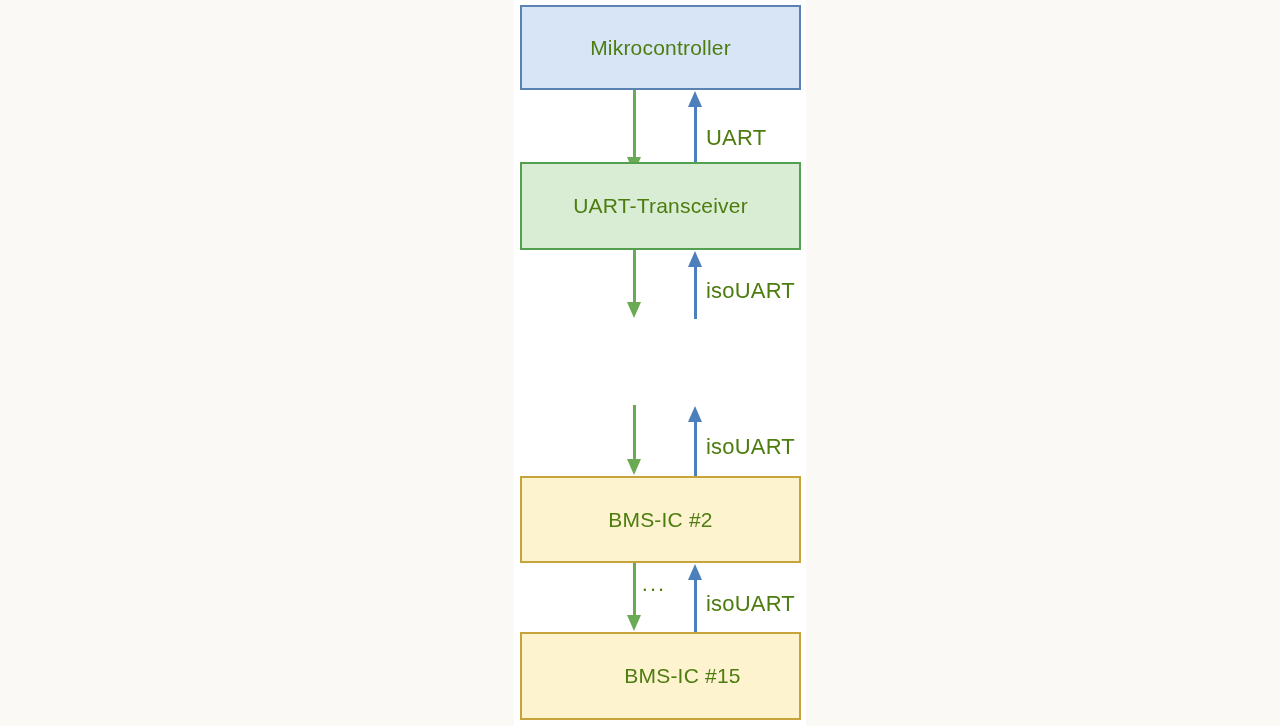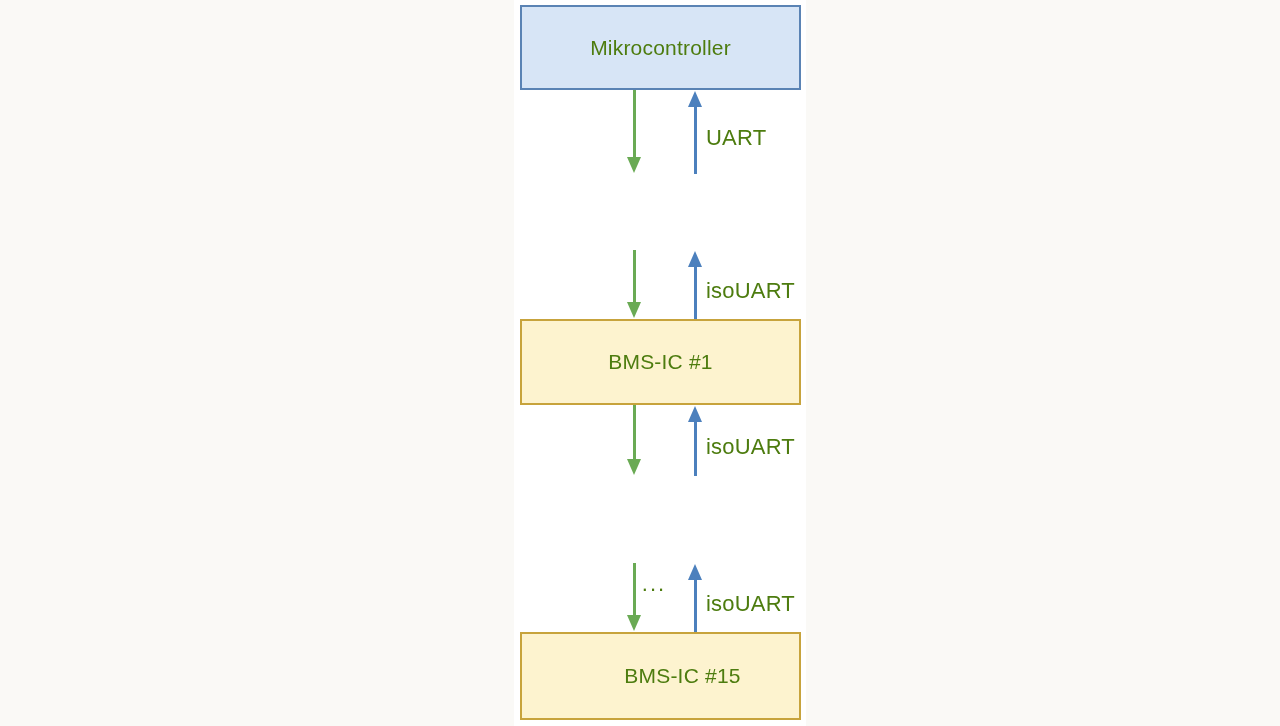--- a/index.html
+++ b/index.html
@@ -60,49 +60,52 @@
       <div class="shaft"></div>
       <div class="head"></div>
     </div>
     <div class="arrow arrow-up" style="color: rgb(76, 128, 189);">
       <div class="head"></div>
       <div class="shaft"></div>
     </div>
     <span class="link-label">UART</span>
   </div>
 
+  <div class="node" style="top: 162px; height: 88px; background-color: rgb(217, 236, 212); border-color: rgb(83, 160, 80);">
+    <span class="node-label">UART-Transceiver</span>
+  </div>
 
   <div class="gap" style="top:250px;height:69px">
     <div class="arrow arrow-down" style="color: rgb(106, 170, 84);">
       <div class="shaft"></div>
       <div class="head"></div>
     </div>
     <div class="arrow arrow-up" style="color: rgb(76, 128, 189);">
       <div class="head"></div>
       <div class="shaft"></div>
     </div>
     <span class="link-label">isoUART</span>
   </div>
 
-  <div class="node" style="top: 319px; height: 86px; background-color: rgb(253, 243, 207); border-color: rgb(199, 163, 60);">
-    <span class="node-label">BMS-IC #1</span>
-  </div>
 
   <div class="gap" style="top:405px;height:71px">
     <div class="arrow arrow-down" style="color: rgb(106, 170, 84);">
       <div class="shaft"></div>
       <div class="head"></div>
     </div>
     <div class="arrow arrow-up" style="color: rgb(76, 128, 189);">
       <div class="head"></div>
       <div class="shaft"></div>
     </div>
     <span class="link-label">isoUART</span>
   </div>
 
+  <div class="node" style="top: 476px; height: 87px; background-color: rgb(253, 243, 207); border-color: rgb(199, 163, 60);">
+    <span class="node-label">BMS-IC #2</span>
+  </div>
 
   <div class="gap" style="top:563px;height:69px">
     <div class="arrow arrow-down" style="color: rgb(106, 170, 84);">
       <div class="shaft"></div>
       <div class="head"></div>
     </div>
     <span class="ellipsis">...</span>
     <div class="arrow arrow-up" style="color: rgb(76, 128, 189);">
       <div class="head"></div>
       <div class="shaft"></div>

